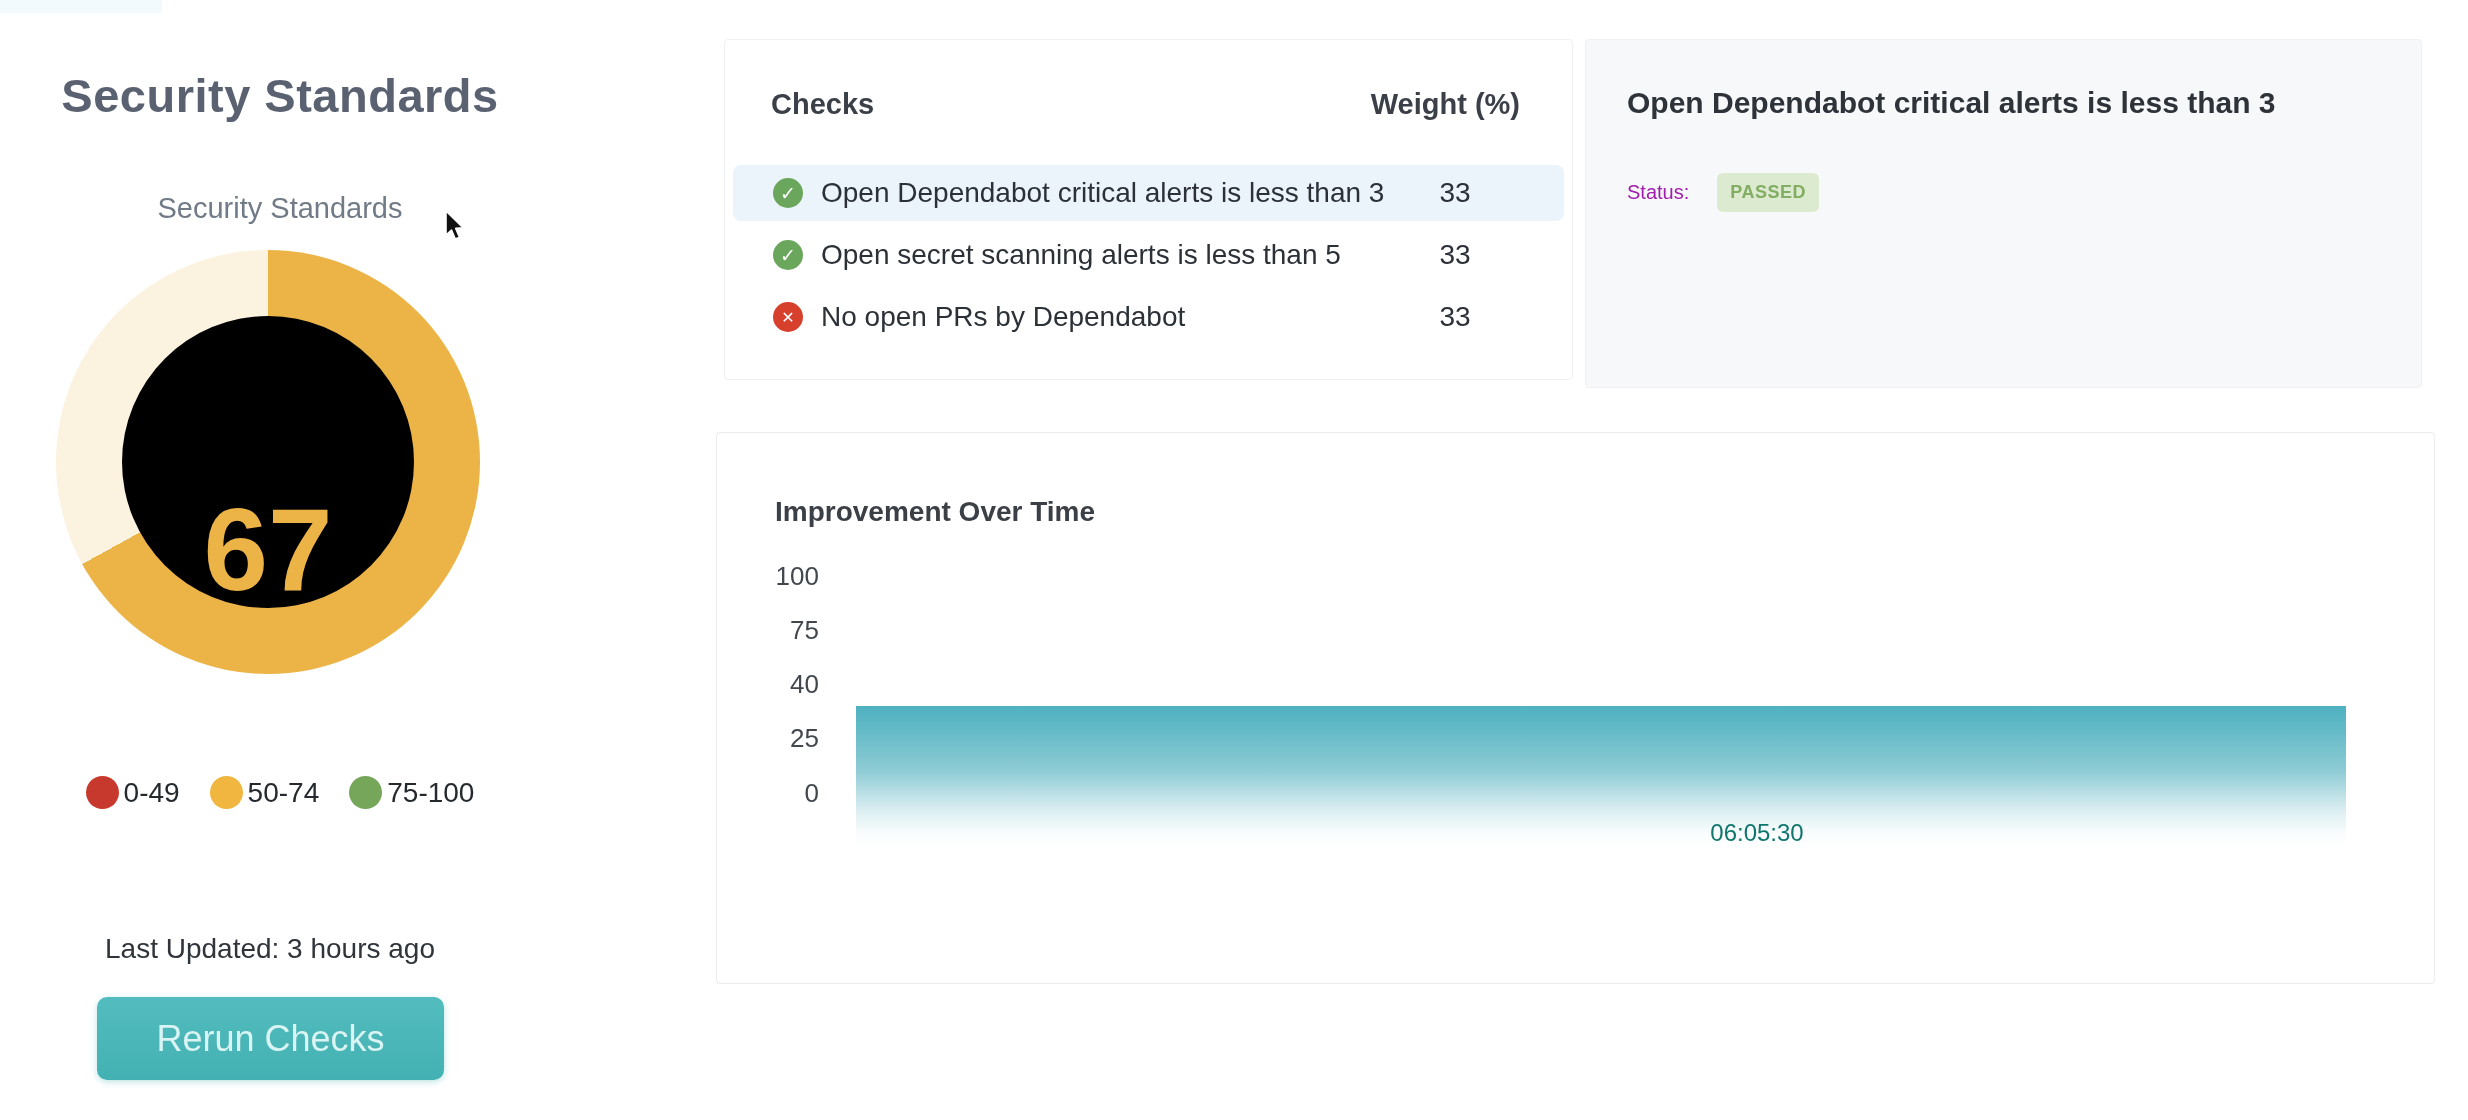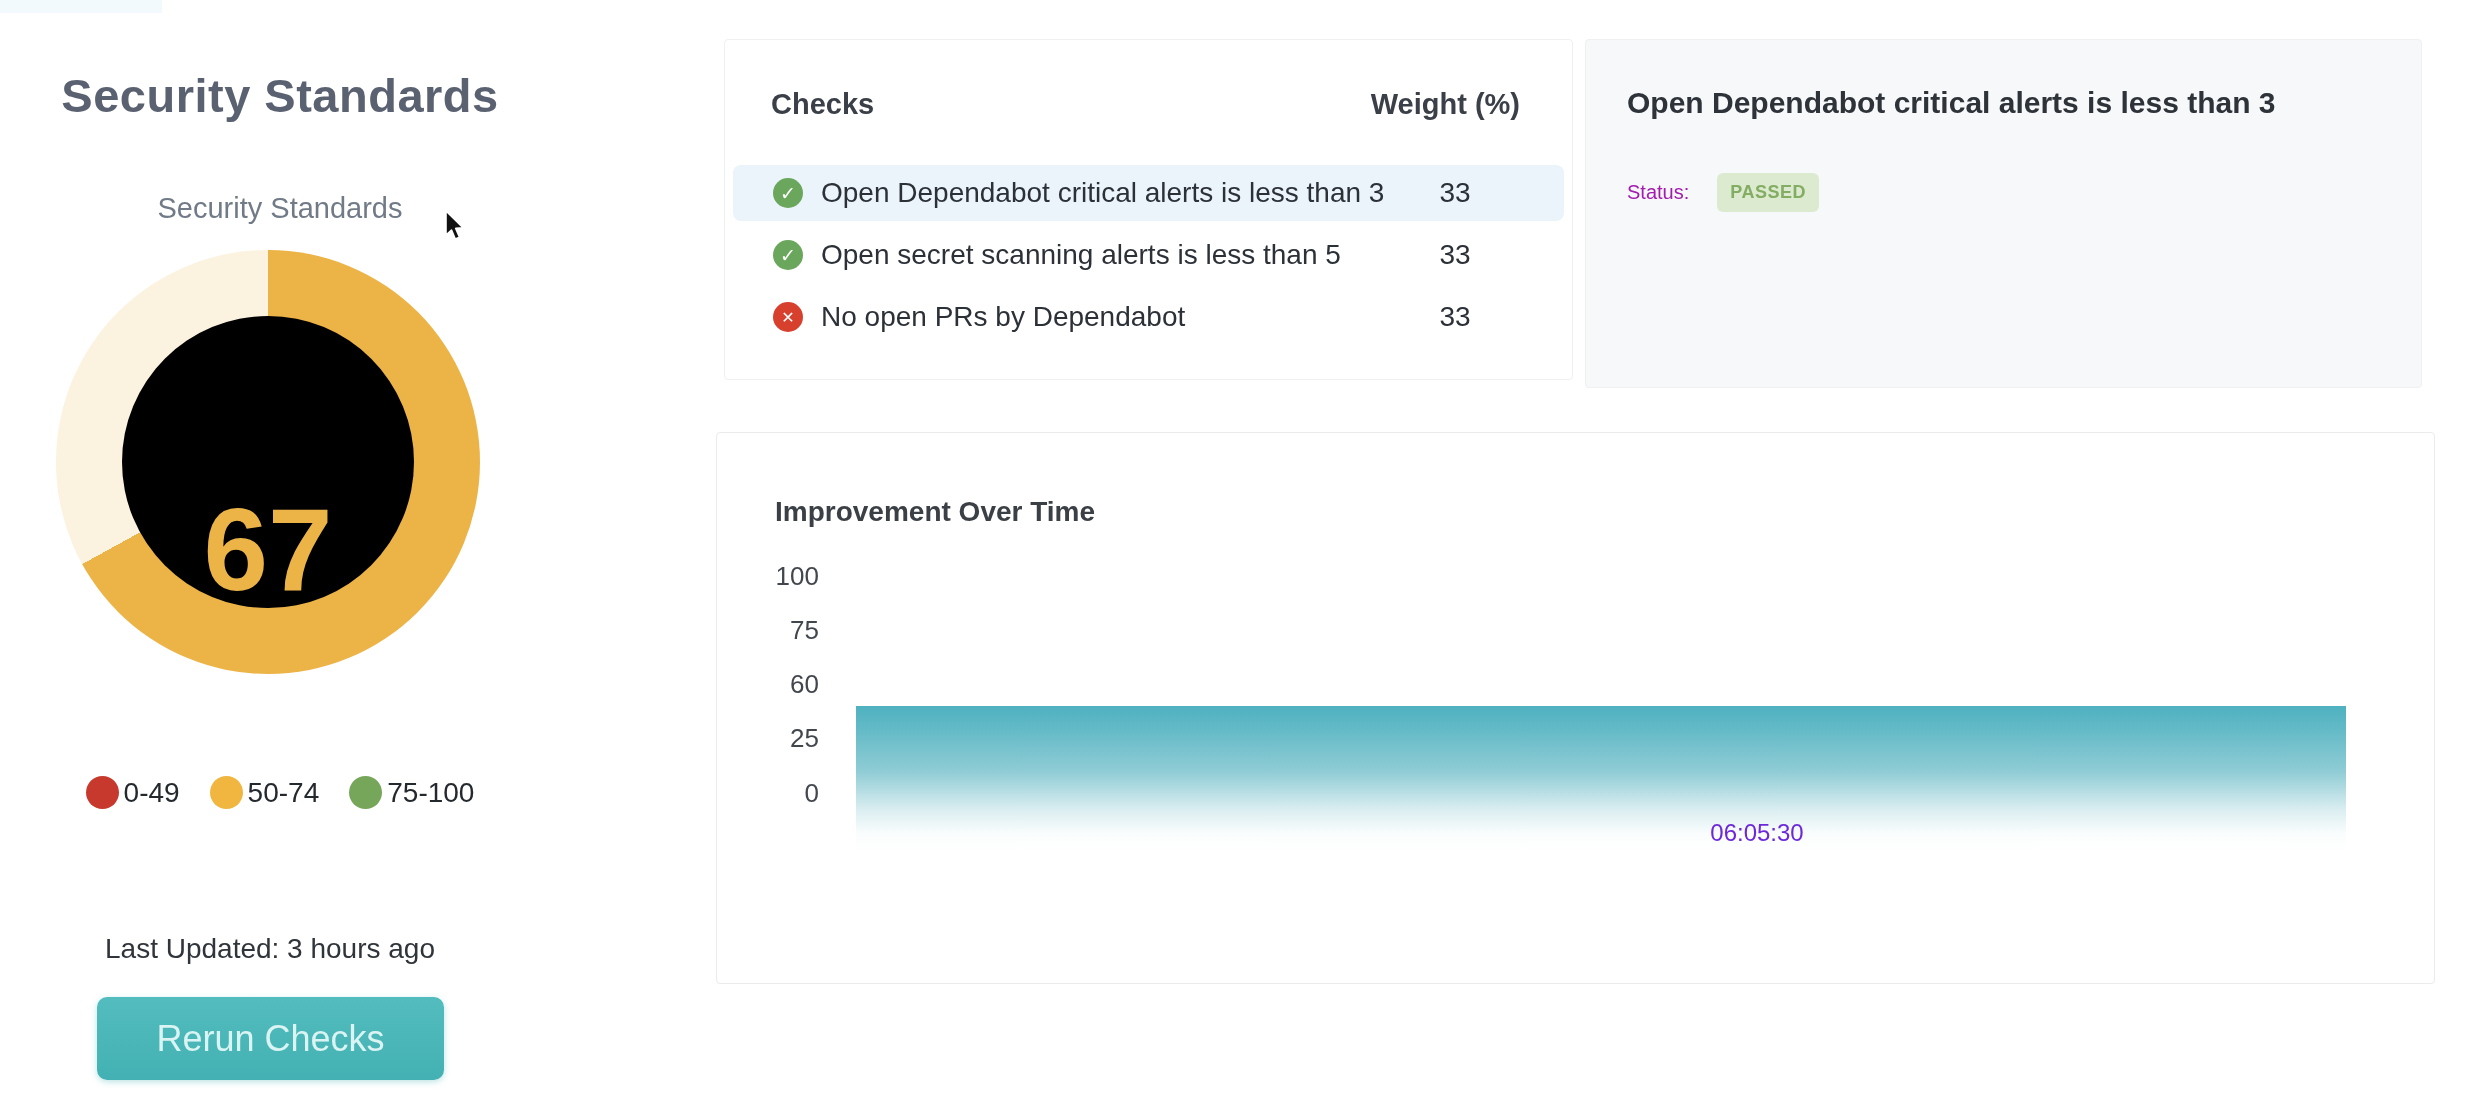--- a/index.html
+++ b/index.html
@@ -73,21 +73,21 @@
   .chart-card { position:absolute; left:716px; top:432px; width:1719px; height:552px;
     background:#ffffff; border:1px solid #e9ebed; border-radius:4px; }
   .chart-title { position:absolute; left:58px; top:63px;
     font-size:28px; font-weight:bold; color:#3b4046; }
   .ytick { position:absolute; width:102px; text-align:right;
     font-size:26px; color:#42474e; line-height:26px; }
   .yt0 { top:130px; } .yt1 { top:184px; } .yt2 { top:238px; } .yt3 { top:292px; } .yt4 { top:347px; }
   .chart-area { position:absolute; left:139px; width:1490px; bottom:132px; 
     background:linear-gradient(180deg,#4fb1c0 0%,#63bac7 16%,#8fccd5 45%,rgba(176,218,225,0.45) 72%,rgba(221,240,243,0.15) 88%,rgba(255,255,255,0) 100%); }
   .xtick { position:absolute; left:940px; width:200px; top:386px; text-align:center;
-    font-size:24px; color:#6d28d9; }
+    font-size:24px; color:#0f766e; }
 
   
   .cursor { position:absolute; left:440px; top:210px; width:30px; height:34px; }
 </style>
 </head>
 <body>
 
 <div id="app">
 
   <div class="top-strip"></div>
@@ -151,21 +151,21 @@
     <div class="status-row">
       <span class="status-label">Status:</span>
       <span class="status-badge" style="background: rgb(220, 234, 208); color: rgb(131, 173, 98); margin-left: 28px;">PASSED</span>
     </div>
   </div>
 
   <div class="chart-card">
     <div class="chart-title">Improvement Over Time</div>
     <div class="ytick yt0">100</div>
     <div class="ytick yt1">75</div>
-    <div class="ytick yt2">60</div>
+    <div class="ytick yt2">40</div>
     <div class="ytick yt3">25</div>
     <div class="ytick yt4">0</div>
     <div class="chart-area" style="height: 145px;"></div>
     <div class="xtick">06:05:30</div>
   </div>
 
   <svg class="cursor" viewBox="0 0 30 34">
     <path d="M6 1 L6 25 L11.5 20 L15.3 29 L19.5 27.2 L15.7 18.4 L23 17.8 Z" fill="#111111" stroke="#ffffff" stroke-width="1.6" stroke-linejoin="round"></path>
   </svg>
 

